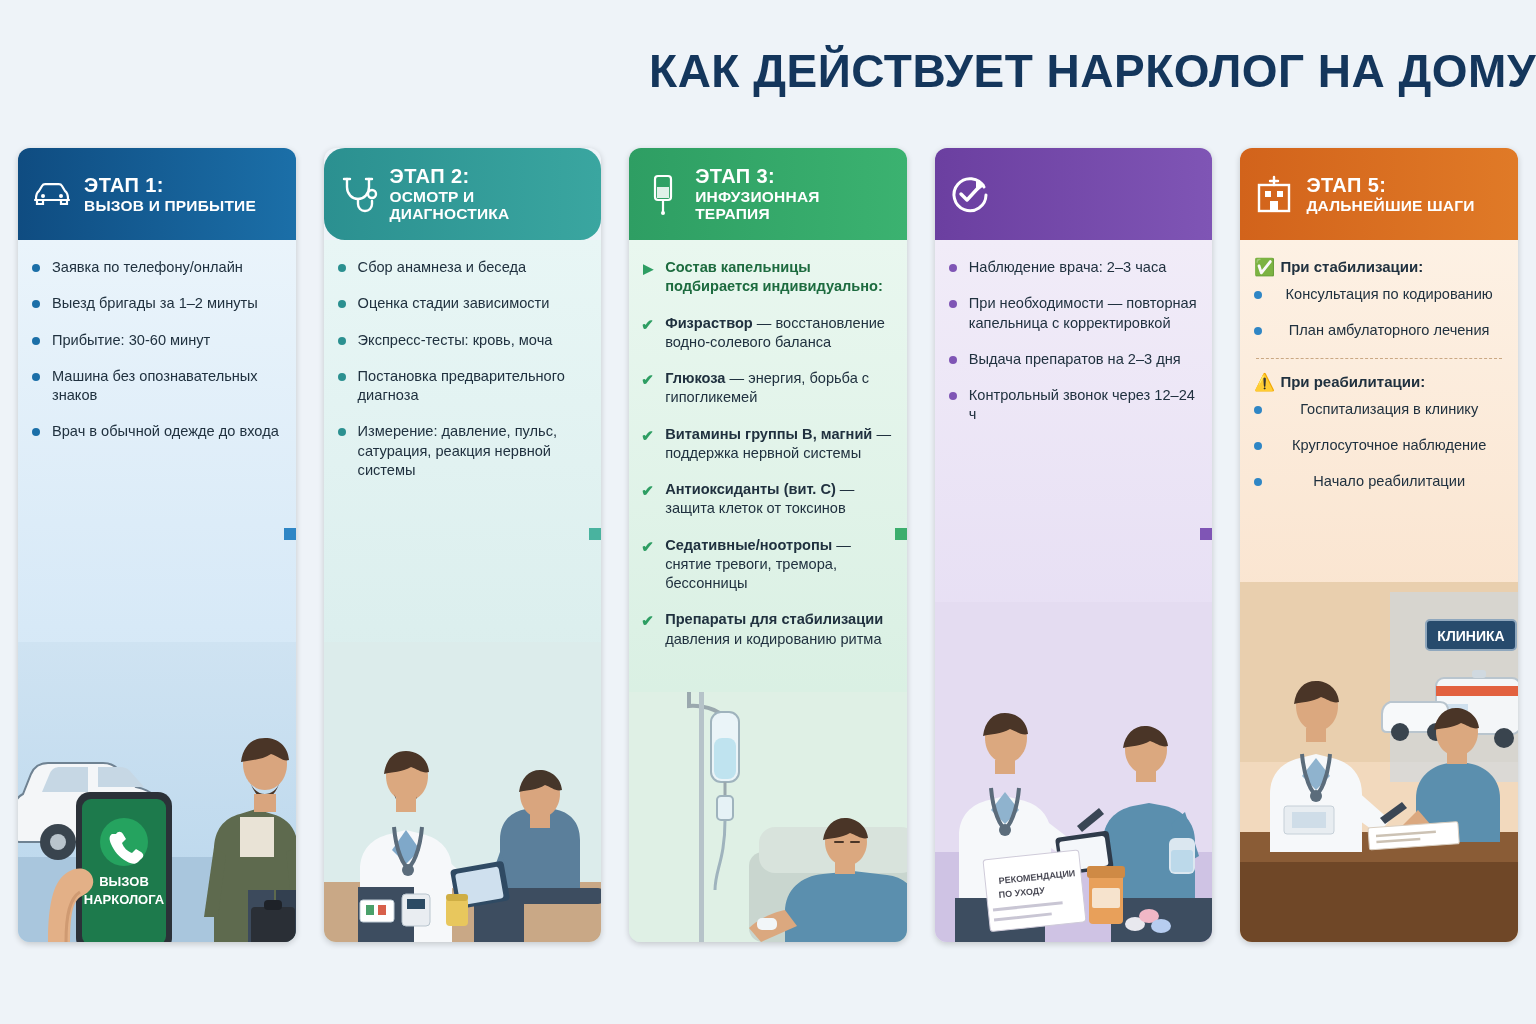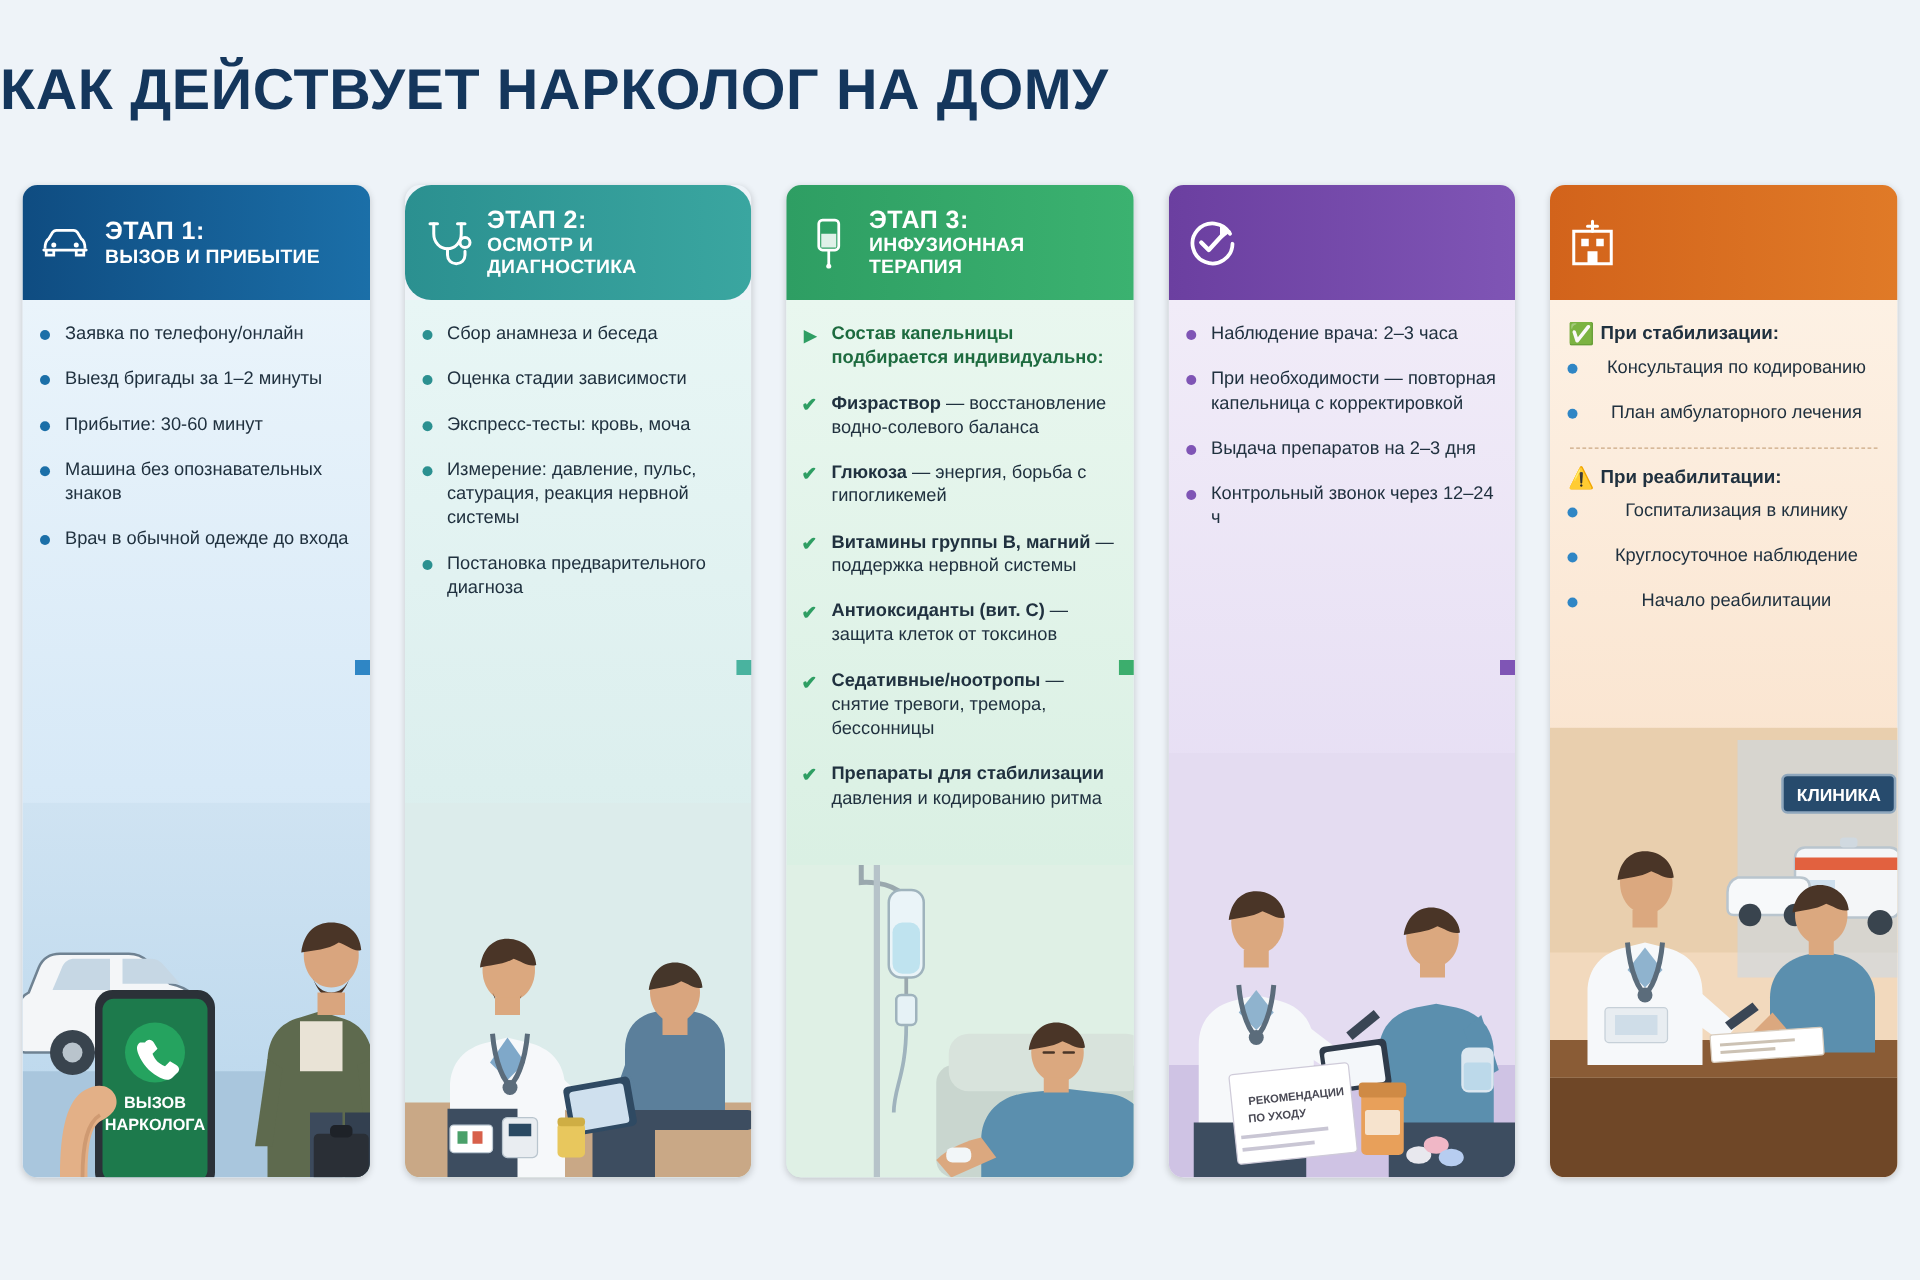--- a/index.html
+++ b/index.html
@@ -6,21 +6,21 @@
   html,body{margin:0;padding:0;}
   body{
     width:1536px;height:1024px;
     background:#eef3f8;
     font-family:"Liberation Sans", sans-serif;
     overflow:hidden;
     position:relative;
   }
   #title{
     position:absolute;top:44px;left:0;width:100%;
-    text-align:left;
+    text-align:right;
     font-size:46px;font-weight:bold;letter-spacing:0.5px;
     color:#14365c;
     text-transform:uppercase;
   }
   #board{
     position:absolute;top:148px;left:18px;
     width:1500px;height:800px;
     display:flex;gap:16px;
   }
   .col{
@@ -203,22 +203,22 @@
       <span class="txt">
         <span class="stepnum">ЭТАП 2:</span>
         <span class="steplabel">ОСМОТР И ДИАГНОСТИКА</span>
       </span>
     </div>
     <div class="body">
       <ul class="list">
         <li><span class="bullet" style="background:#2b9090"></span><span>Сбор анамнеза и беседа</span></li>
         <li><span class="bullet" style="background:#2b9090"></span><span>Оценка стадии зависимости</span></li>
         <li><span class="bullet" style="background:#2b9090"></span><span>Экспресс-тесты: кровь, моча</span></li>
+        <li><span class="bullet" style="background:#2b9090"></span><span>Постановка предварительного диагноза</span></li>
         <li><span class="bullet" style="background:#2b9090"></span><span>Измерение: давление, пульс, сатурация, реакция нервной системы</span></li>
-        <li><span class="bullet" style="background:#2b9090"></span><span>Постановка предварительного диагноза</span></li>
       </ul>
       <div class="scene">
         <svg width="288" height="300" viewBox="0 0 288 300">
           <rect x="0" y="0" width="288" height="300" fill="#dceceb"></rect>
           <rect x="0" y="240" width="288" height="60" fill="#c9a886"></rect>
 
           <g>
             <path d="M176 250v-52c0-18 10-28 26-31l14-3 14 3c16 3 26 13 26 31v52z" fill="#5b7f9b"></path>
             <path d="M196 152c0-13 9-21 20-21s20 8 20 21-9 24-20 24-20-11-20-24z" fill="#d9a57e"></path>
             <path d="M195 150c2-14 10-22 21-22s21 8 22 20c-6 2-11-3-17-5-8 5-18 5-26 7z" fill="#45362a"></path>
@@ -400,20 +400,24 @@
     <div class="head">
       <span class="ico">
         <svg width="42" height="38" viewBox="0 0 42 38">
             <rect x="6" y="10" width="30" height="26" stroke="#fff" stroke-width="2.4" fill="none"></rect>
             <path d="M21 2v8M17 6h8" stroke="#fff" stroke-width="2.4" stroke-linecap="round"></path>
             <rect x="12" y="16" width="6" height="6" fill="#fff"></rect>
             <rect x="24" y="16" width="6" height="6" fill="#fff"></rect>
             <rect x="17" y="26" width="8" height="10" fill="#fff"></rect>
           </svg>
       </span>
+      <span class="txt">
+        <span class="stepnum">ЭТАП 5:</span>
+        <span class="steplabel">ДАЛЬНЕЙШИЕ ШАГИ</span>
+      </span>
     </div>
     <div class="body">
       <div class="sechead">
         <span class="mark" style="color:#2e9e63;">✅</span>
         <span>При стабилизации:</span>
       </div>
       <ul class="list sub">
         <li><span class="bullet" style="background:#2f86c5"></span><span>Консультация по кодированию</span></li>
         <li><span class="bullet" style="background:#2f86c5"></span><span>План амбулаторного лечения</span></li>
       </ul>

